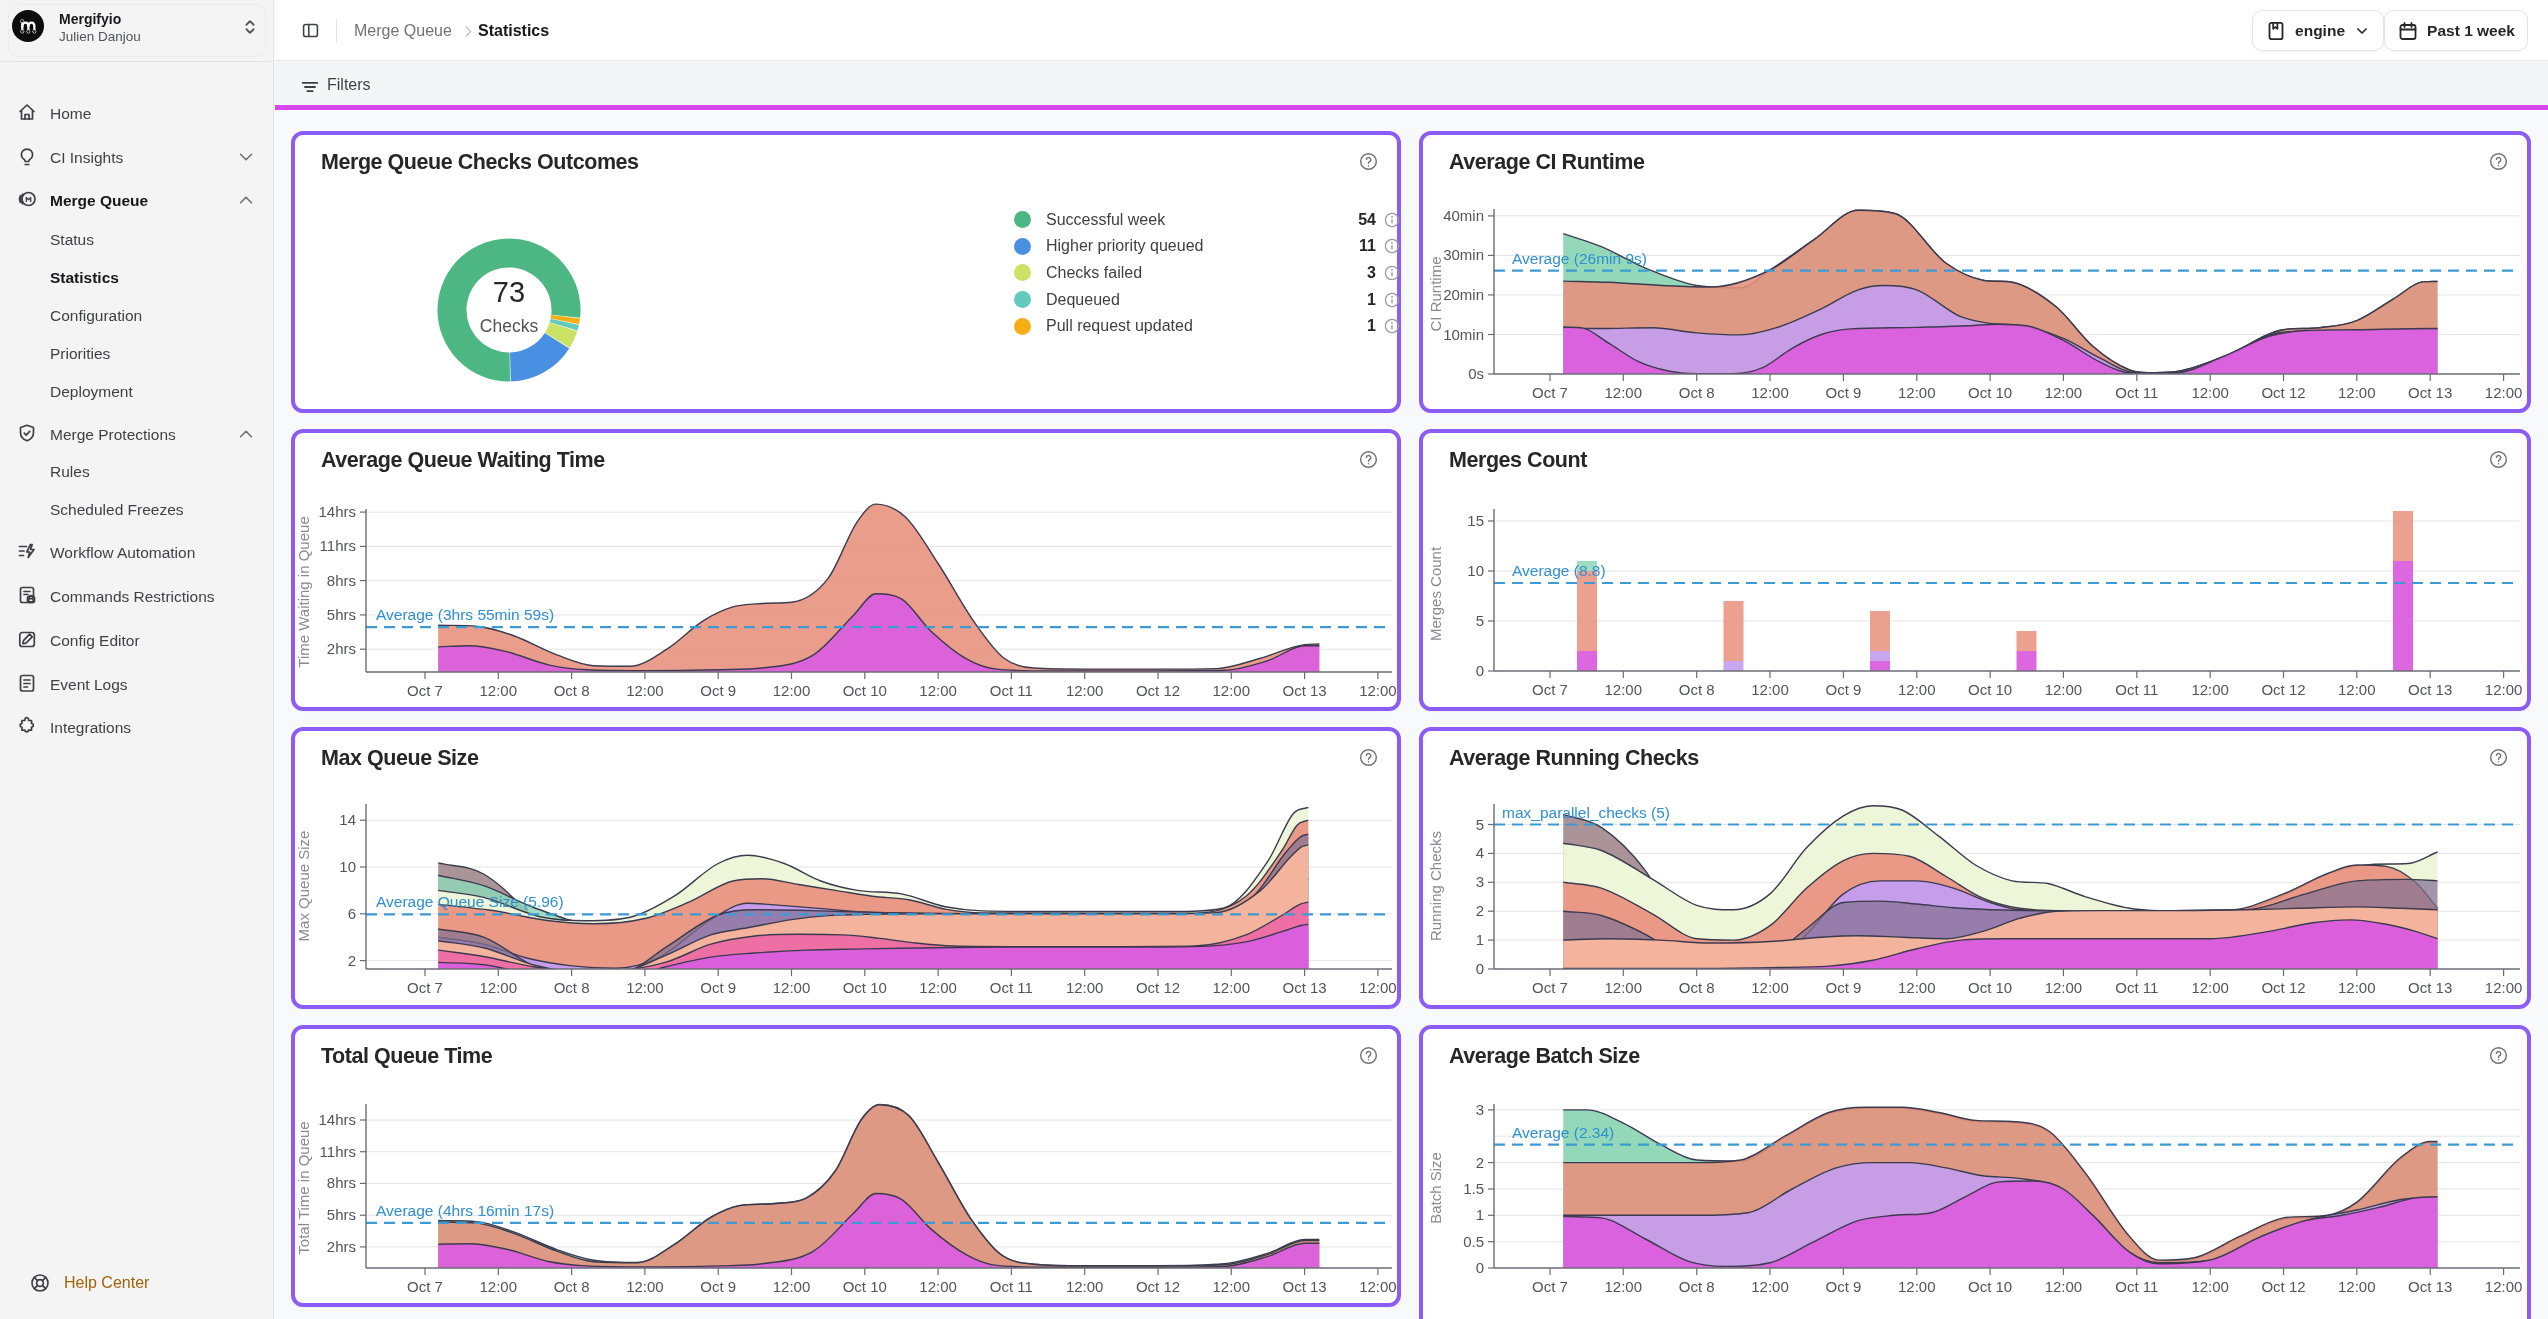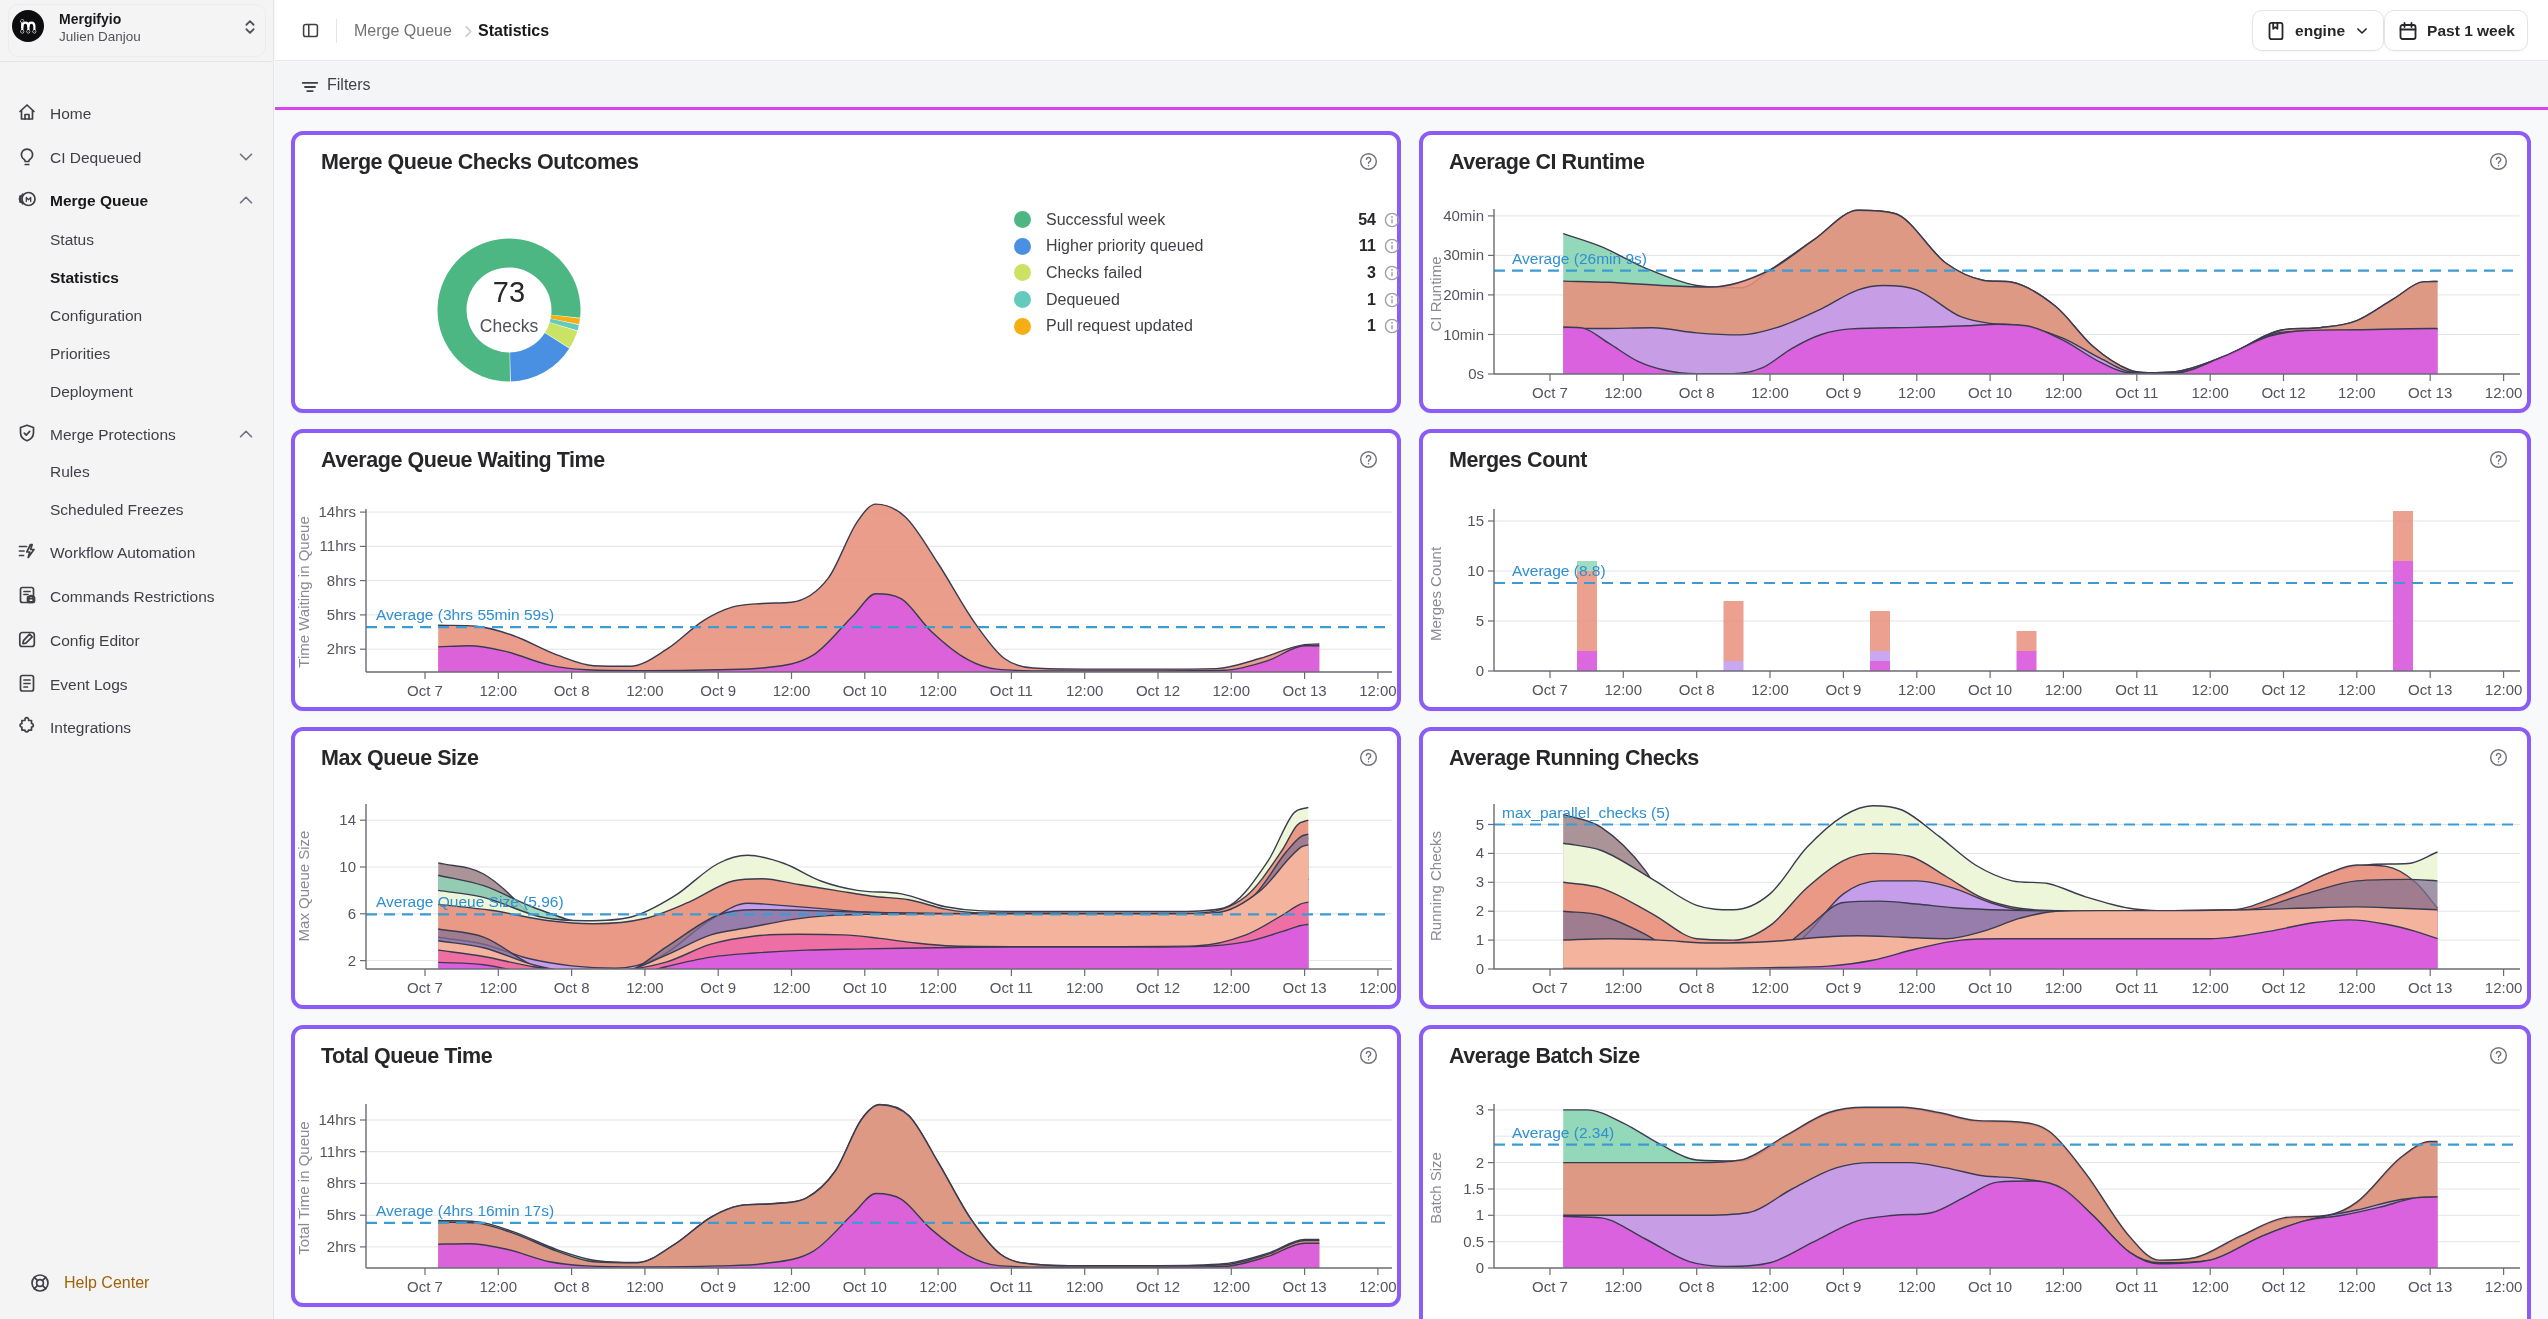--- a/index.html
+++ b/index.html
@@ -17,21 +17,21 @@
 .nav.active .nlab{font-weight:bold;color:#18181b}
 .nav .nchev{margin-right:2px;display:flex;align-items:center}
 .helpc{position:absolute;left:29px;top:1266px;width:242px;height:34px;font-size:16px;color:#a16207;display:flex;align-items:center}
 .topbar{position:absolute;left:275px;top:0;width:2273px;height:61px;background:#fff;border-bottom:1px solid #e7e7ea}
 .ptoggle{position:absolute;left:26px;top:21px}
 .tdiv{position:absolute;left:61px;top:19px;height:24px;border-left:1px solid #e4e4e7}
 .bc1{position:absolute;left:79px;top:22px;font-size:16px;color:#71717a}
 .bcsep{position:absolute;left:185px;top:23px}
 .bc2{position:absolute;left:203px;top:22px;font-size:16px;font-weight:bold;color:#18181b}
 .btn{position:absolute;top:10px;height:41px;background:#fff;border:1px solid #e4e4e7;border-radius:10px;display:flex;align-items:center;gap:8px;padding:10px 12px;font-size:15.5px;font-weight:bold;color:#27272a;box-shadow:0 1px 2px rgba(0,0,0,.04)}
-.filters{position:absolute;left:275px;top:62px;width:2273px;height:48px;background:#f4f5f7;border-bottom:3px solid #d946ef}
+.filters{position:absolute;left:275px;top:62px;width:2273px;height:48px;background:#f4f5f7;border-bottom:5px solid #d946ef}
 .fic{position:absolute;left:25px;top:15px}
 .flab{position:absolute;left:52px;top:14px;font-size:16px;font-weight:500;color:#3f3f46}
 .card{position:absolute;background:#fff;border:4px solid #8b5cf6;border-radius:12px;box-shadow:0 1px 2px rgba(16,24,40,.04)}
 .ctitle{position:absolute;left:26px;top:15px;font-size:21.5px;font-weight:bold;color:#27272a;letter-spacing:-.45px}
 .chelp{position:absolute;right:18px;top:16px}
 .cplot{position:absolute;left:0;top:0}
 .lgrow{position:absolute;left:719px;height:20px;display:flex;align-items:center}
 .lgdot{width:17px;height:17px;border-radius:50%}
 .lglab{margin-left:15px;font-size:16px;color:#3f3f46;width:282px}
 .lgval{font-size:16px;font-weight:bold;color:#27272a;width:48px;text-align:right}
@@ -116,21 +116,21 @@
       </span>
       <span class="nlab">Home</span>
     </div>
 <div class="nav" style="top:133px">
       <span class="nic">
         <svg width="22" height="22" viewBox="0 0 22 22" fill="none" stroke="#3f3f46" stroke-width="1.7" stroke-linecap="round" stroke-linejoin="round">
           <path d="M8.2 14.5a5.6 5.6 0 1 1 5.6 0c-.8.6-1 1.3-1 2h-3.6c0-.7-.2-1.4-1-2z"></path>
           <path d="M9.2 19.5h3.6"></path>
         </svg>
       </span>
-      <span class="nlab">CI Dequeued</span>
+      <span class="nlab">CI Insights</span>
       <span class="nchev">
         <svg width="20" height="20" viewBox="0 0 22 22" fill="none" stroke="#71717a" stroke-width="1.8" stroke-linecap="round" stroke-linejoin="round">
           <path d="M5 8l6 6 6-6"></path>
         </svg>
       </span>
     </div>
 <div class="nav bold" style="top:176px">
       <span class="nic">
         <svg width="22" height="22" viewBox="0 0 22 22" fill="none" stroke="#3f3f46" stroke-width="1.7" stroke-linecap="round" stroke-linejoin="round">
           <circle cx="12.5" cy="11" r="6.5"></circle>

